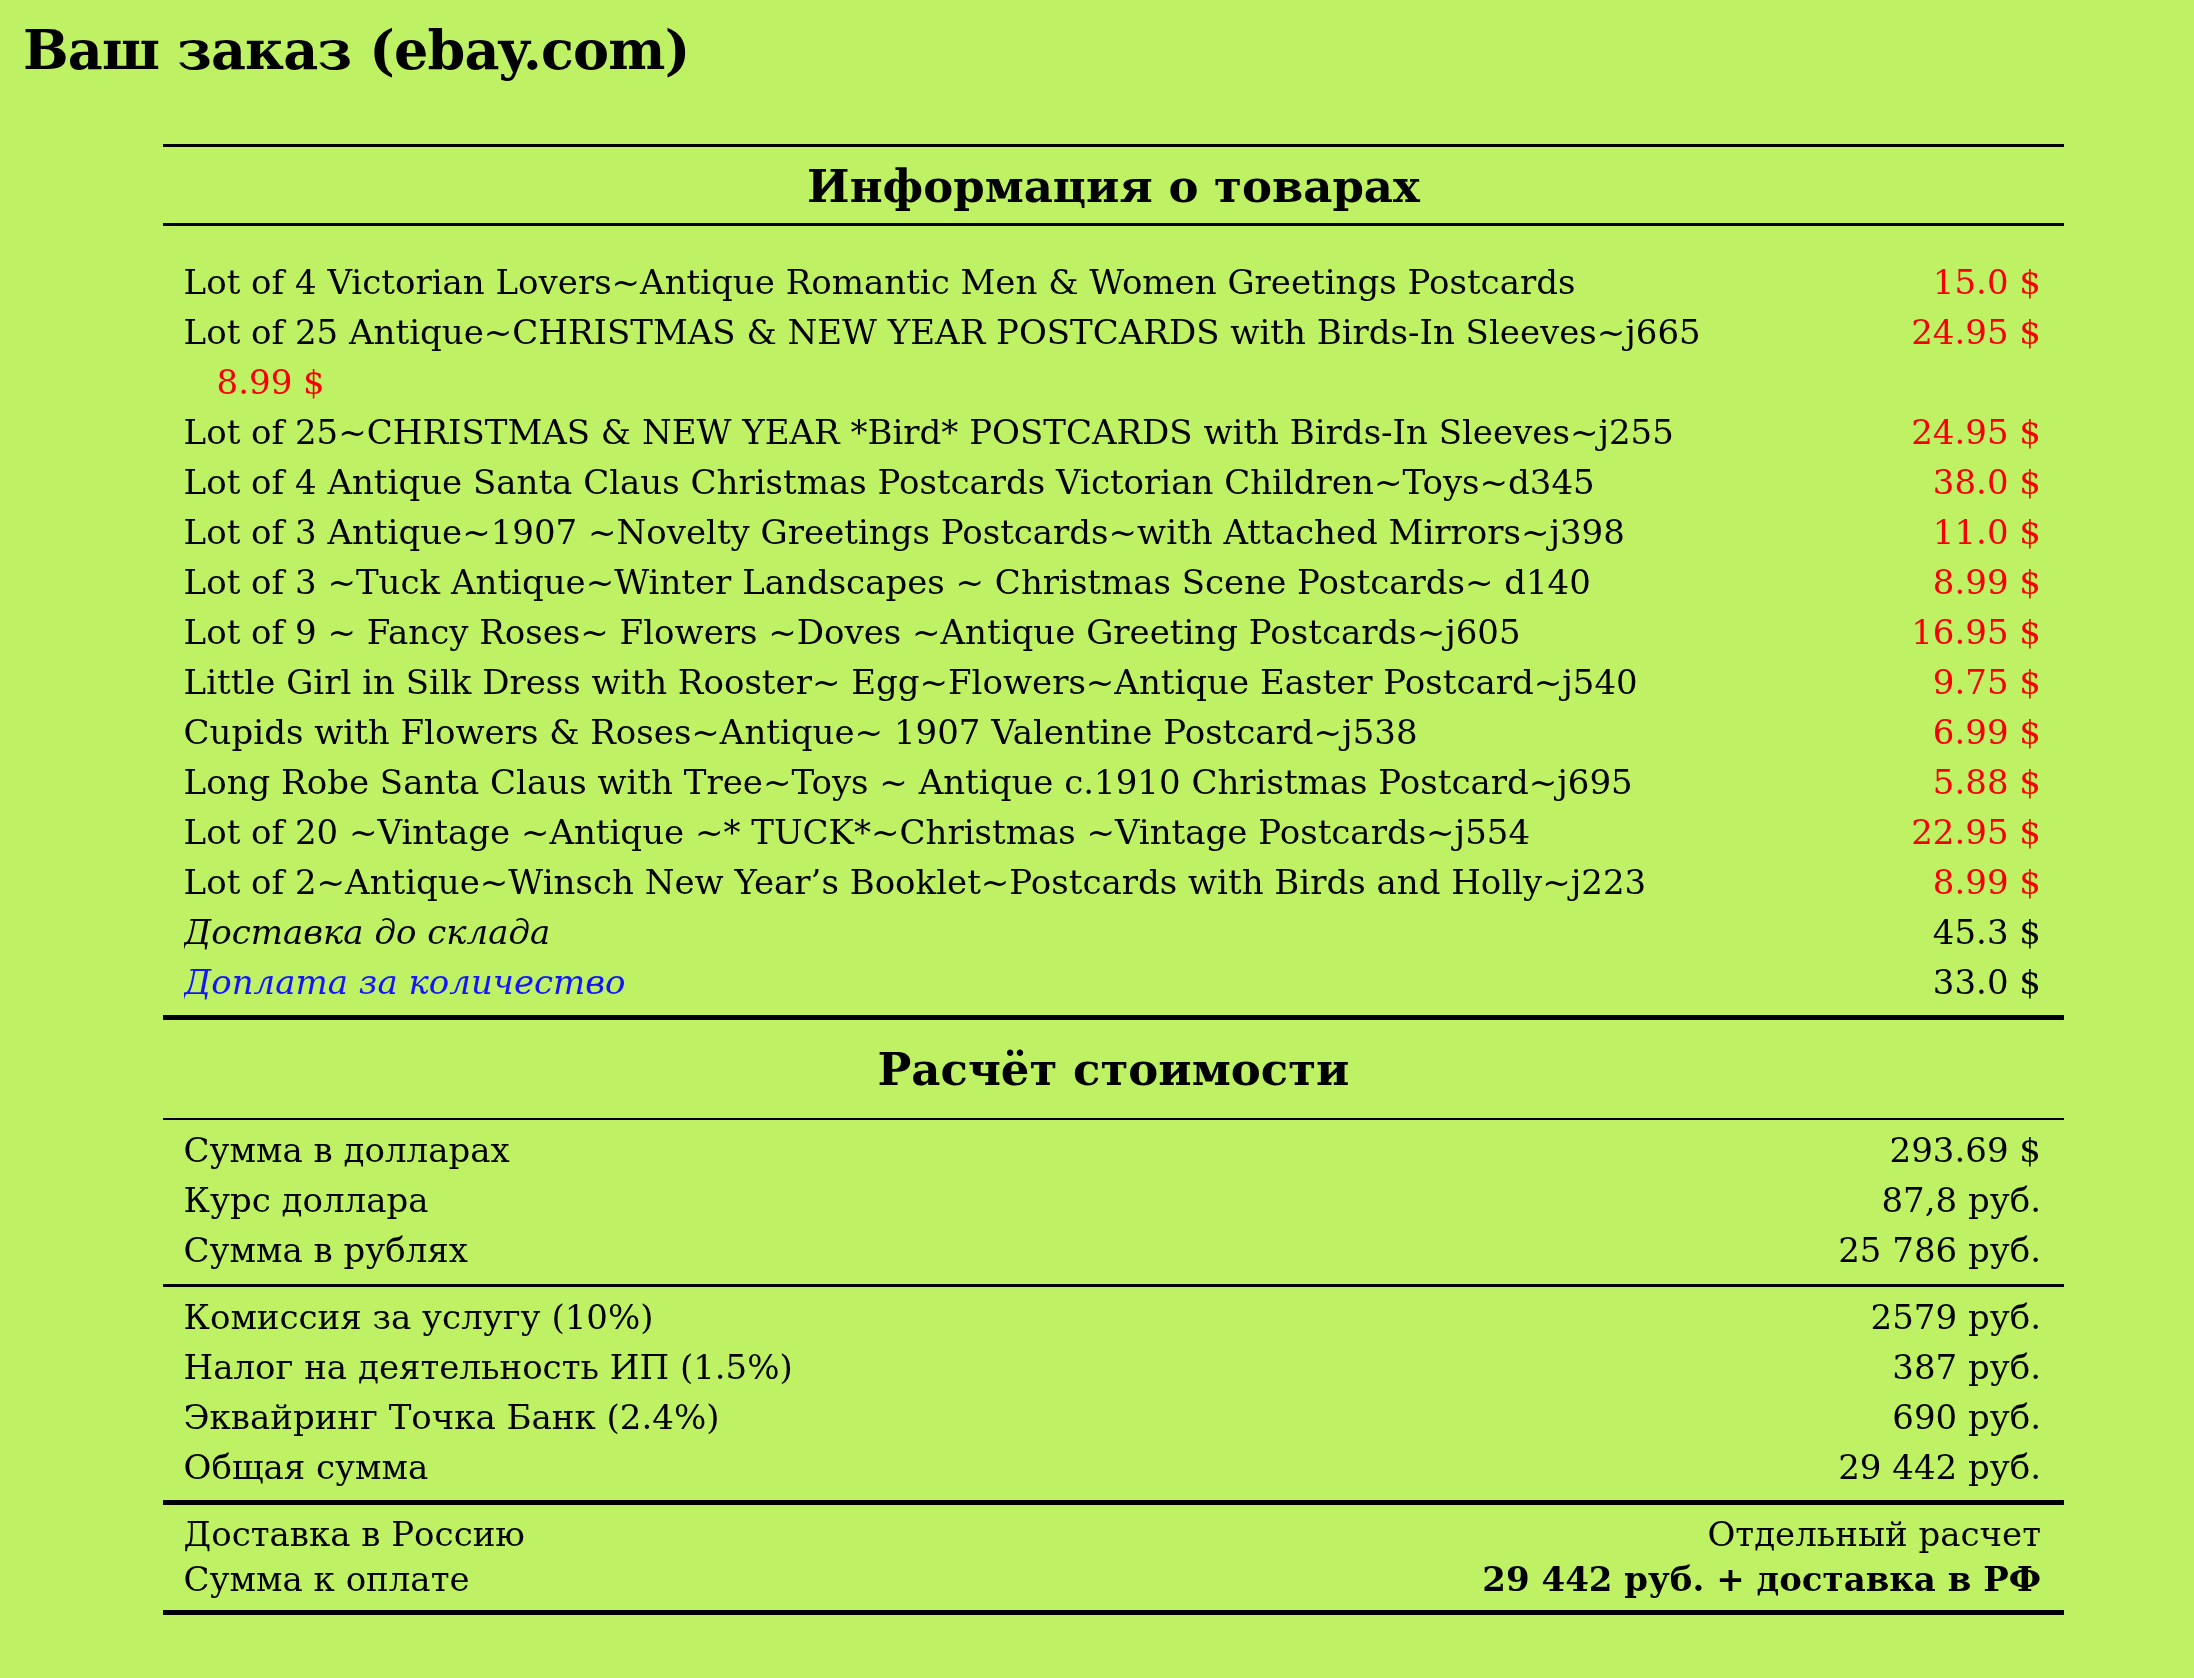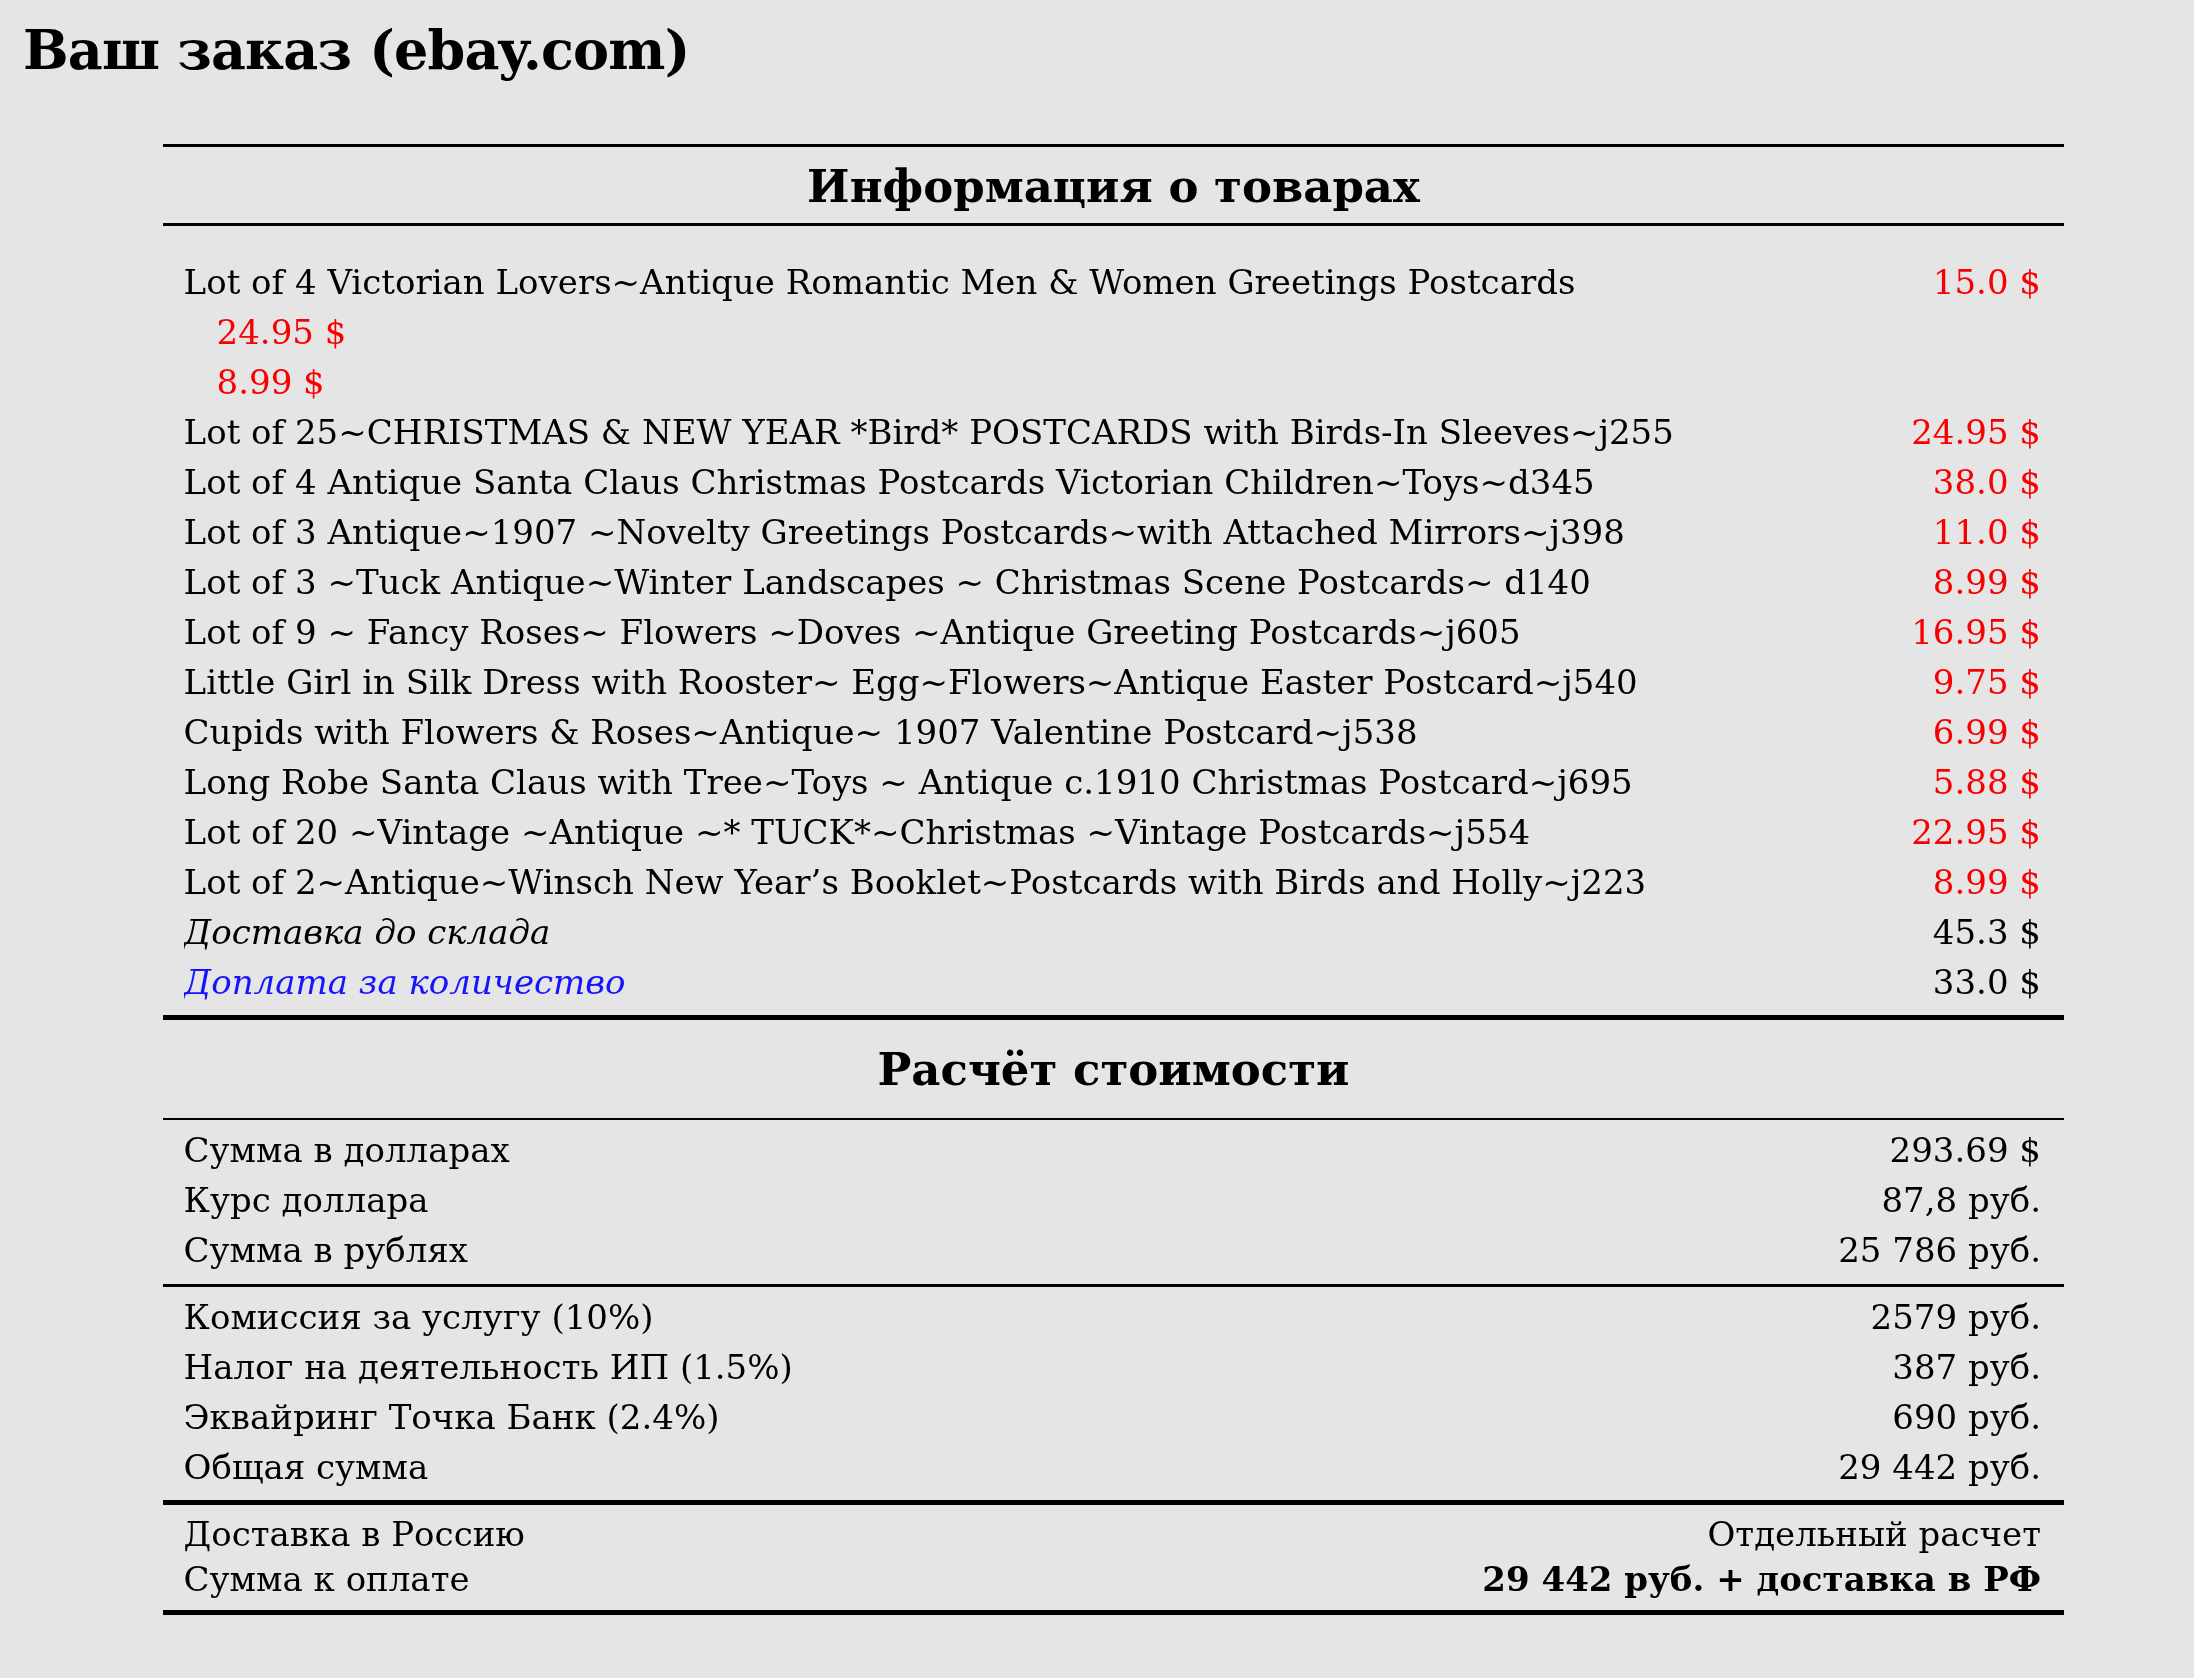--- a/index.html
+++ b/index.html
@@ -1,19 +1,19 @@
 <!DOCTYPE html>
 <html style="--price-red: #f80000; --link-blue: #1414ff;font-size:13.2px"><head>
 <meta charset="utf-8">
 <style>
   html,body{margin:0;padding:0;background:#ffffff;}
   .screen{
     position:relative;
     width:2194px;height:1678px;
-    background:#e5e5e5;
+    background:#bef264;
     font-family:"DejaVu Serif", serif;
     color:#000;
     overflow:hidden;
   }
   .page-title{
     position:absolute;
     left:23px;top:18px;
     font-size:54px;
     font-weight:bold;
     letter-spacing:-0.8px;
@@ -69,20 +69,21 @@
     <div class="rule light"></div>
 
     <div class="rows items">
 
         <div class="row red">
           <span class="lbl">Lot of 4 Victorian Lovers~Antique Romantic Men &amp; Women Greetings Postcards</span>
           <span class="val">15.0 $</span>
         </div>
 
         <div class="row red">
+          <span class="lbl">Lot of 25 Antique~CHRISTMAS &amp; NEW YEAR POSTCARDS with Birds-In Sleeves~j665</span>
           <span class="val">24.95 $</span>
         </div>
 
         <div class="row red">
           <span class="val">8.99 $</span>
         </div>
 
         <div class="row red">
           <span class="lbl">Lot of 25~CHRISTMAS &amp; NEW YEAR *Bird* POSTCARDS with Birds-In Sleeves~j255</span>
           <span class="val">24.95 $</span>

